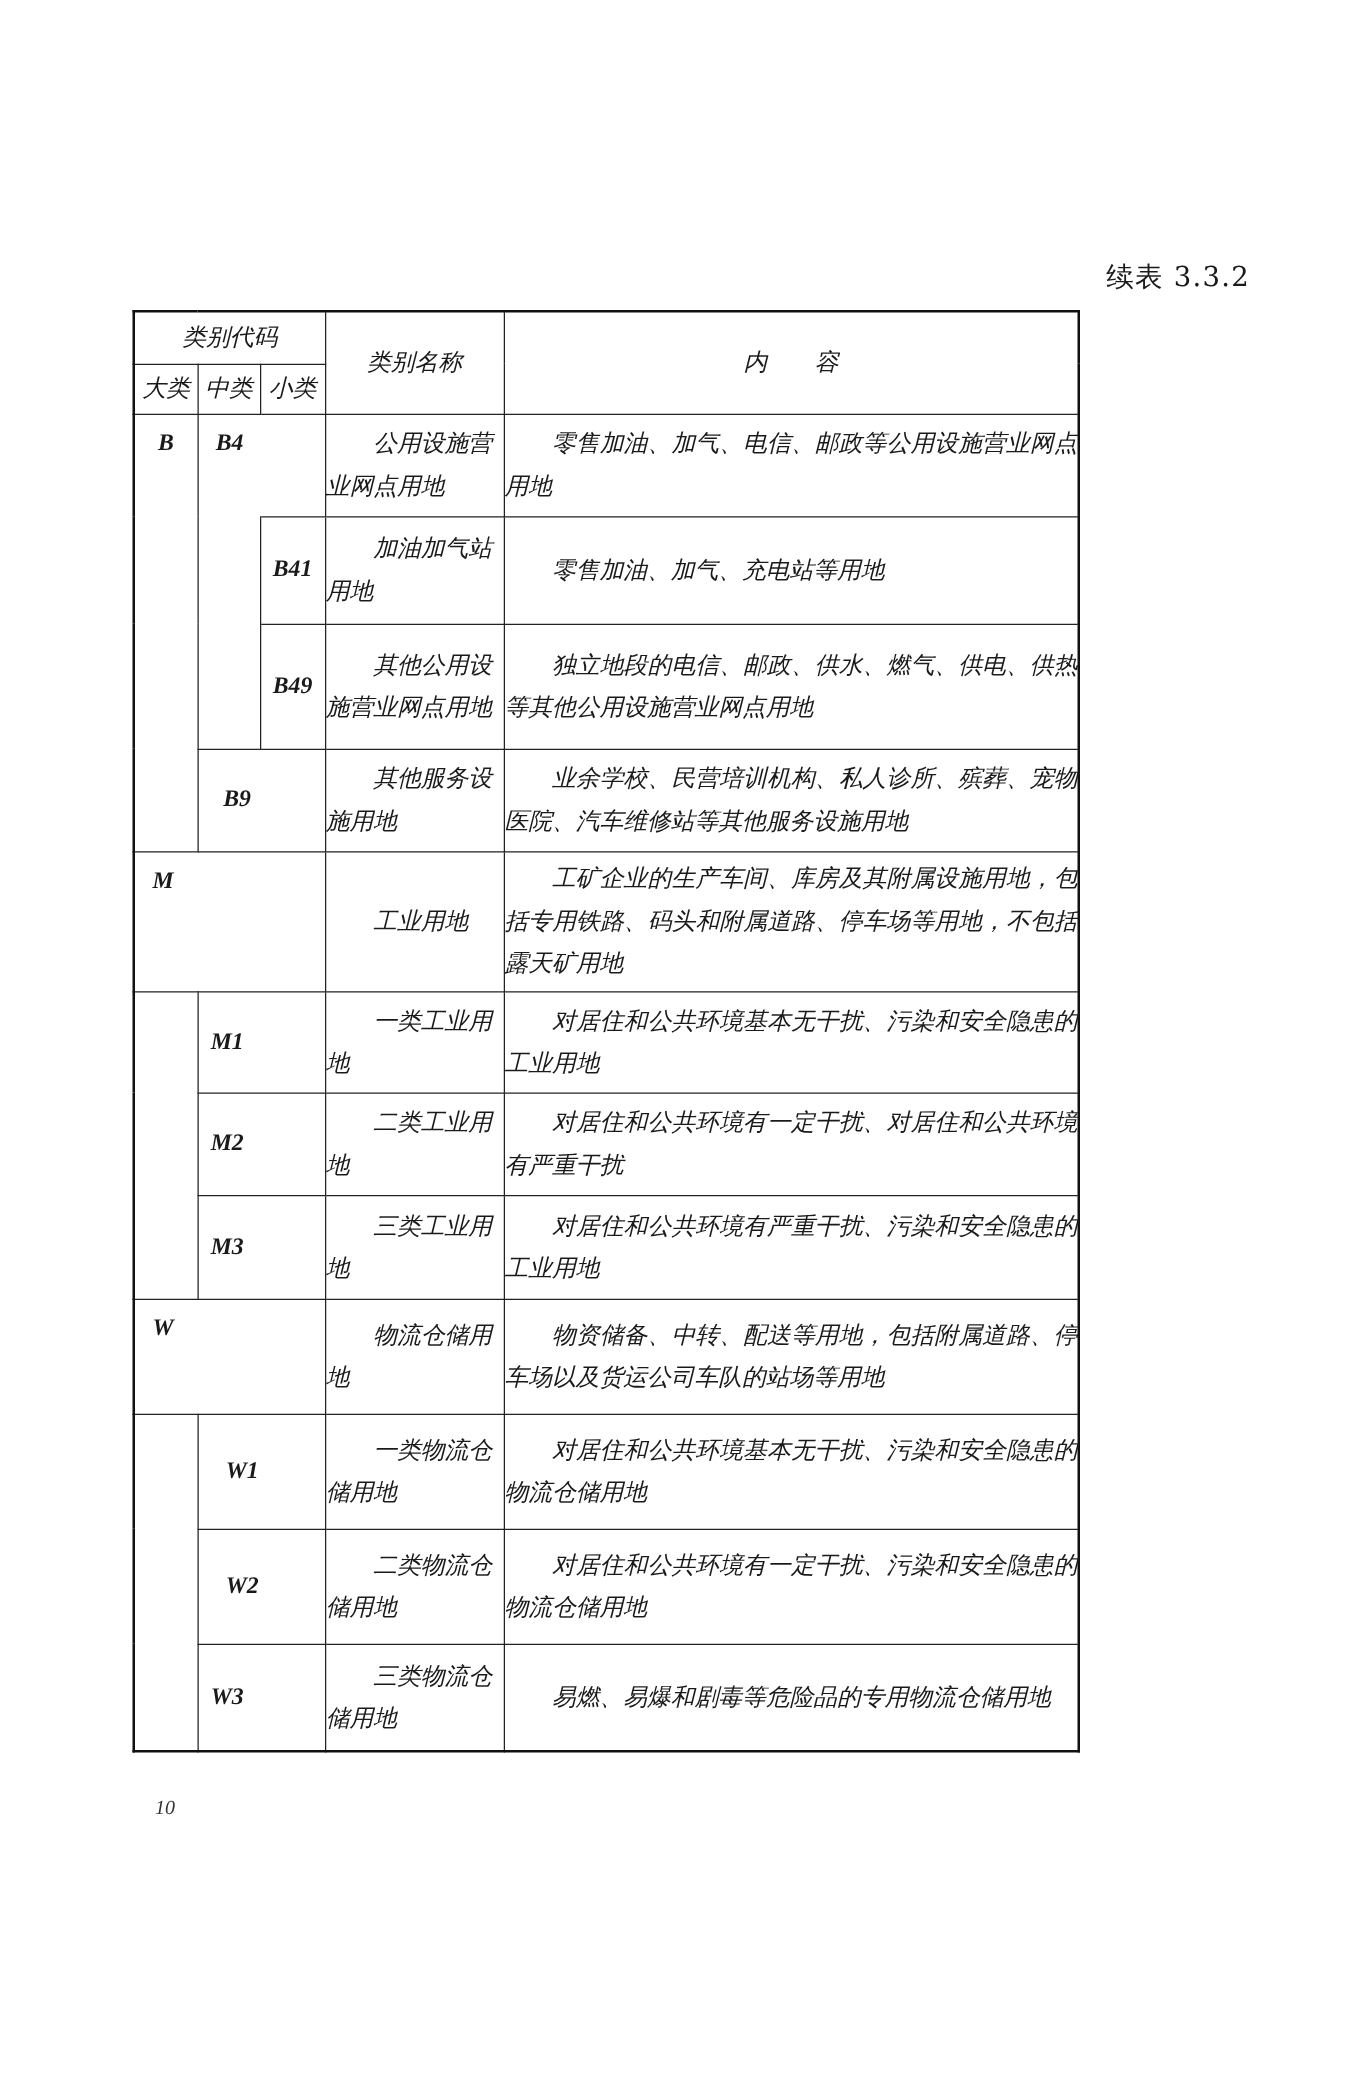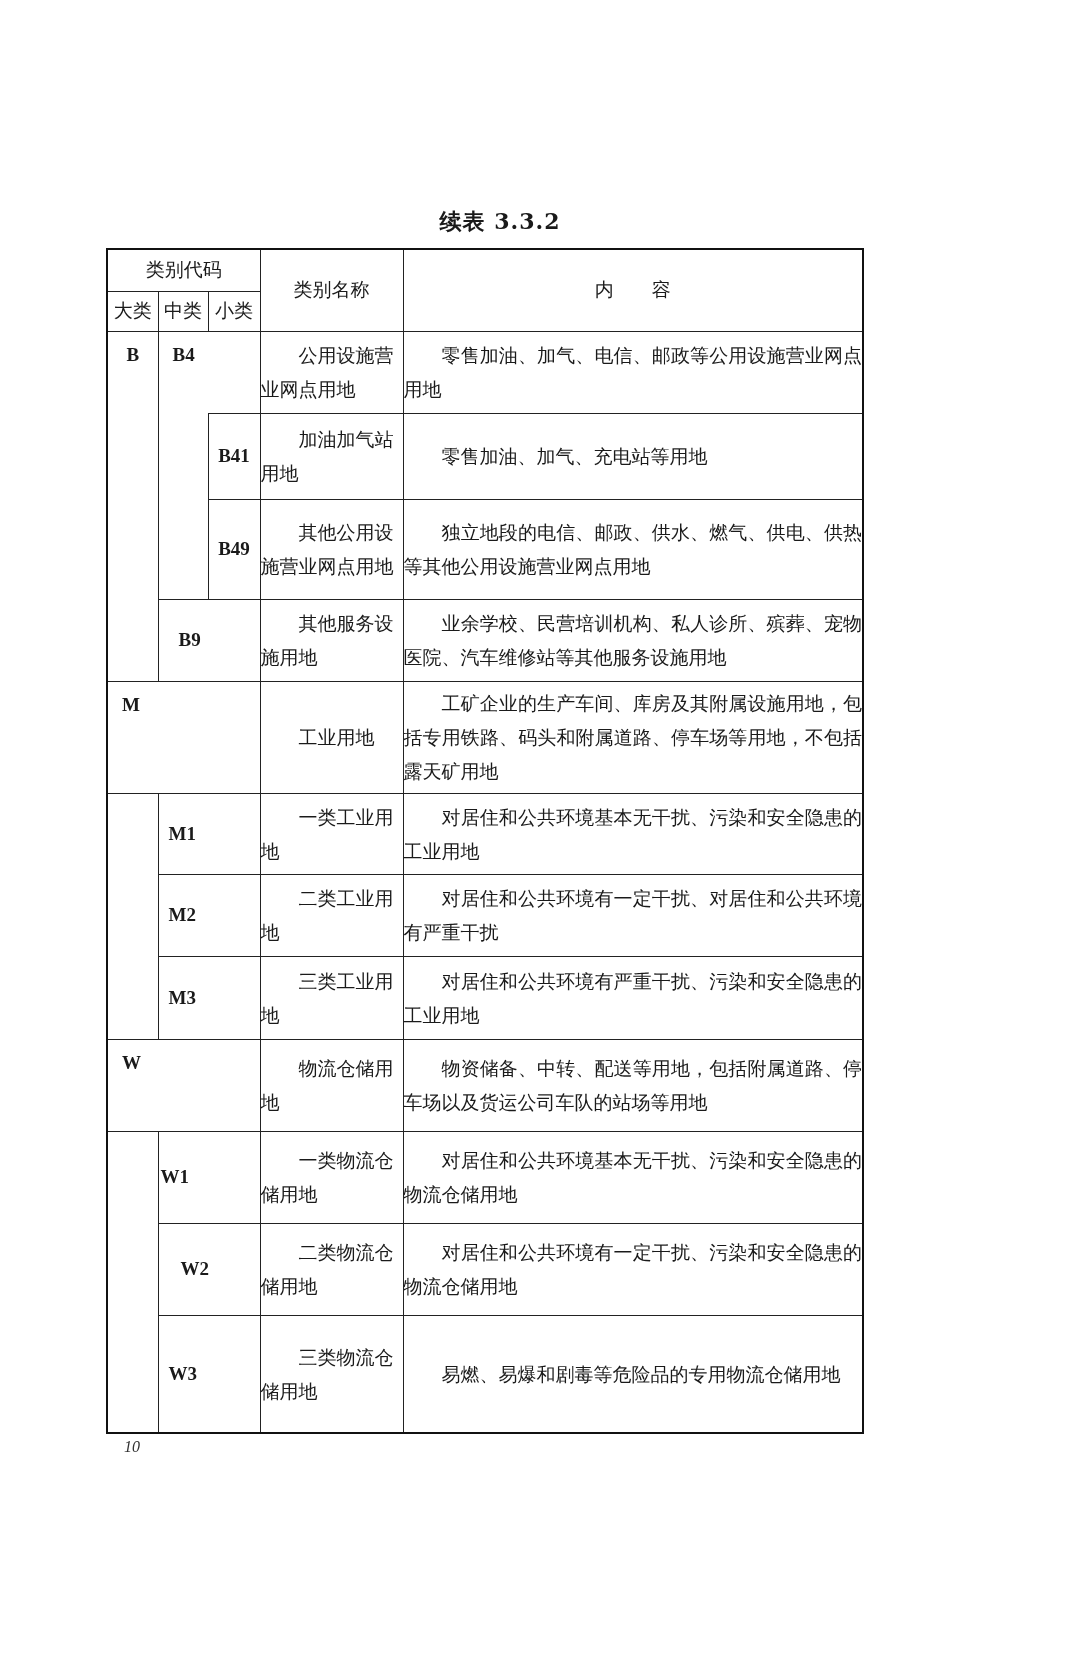--- a/index.html
+++ b/index.html
@@ -1,22 +1,22 @@
 <!DOCTYPE html>
 <html><head>
 <meta charset="utf-8">
 <style>
   html, body { margin:0; padding:0; background:#ffffff; }
   body { width:1080px; height:1669px; position:relative; overflow:hidden;
          font-family:"DejaVu Serif", "Liberation Serif", serif; color:#1a1a1a; }
-  .title { position:absolute; top:207px; left:0; width:1000px; text-align:center;
-           font-size:22px; font-weight:bold; letter-spacing:1px; }
+  .title { position:absolute; top:207px; left:0; width:1000px; text-align:right;
+           font-size:22px; font-weight:normal; letter-spacing:1px; }
   table.spec { position:absolute; left:106px; top:248px; width:756px;
                border-collapse:collapse; table-layout:fixed; font-size:19px; }
-  table.spec td { border:1.2px solid #222; padding:0; vertical-align:middle; }
+  table.spec td { border:1.2px solid #222; padding:0; vertical-align:middle;font-style:italic; }
   table.spec { border:2px solid #111; }
   .hdr { text-align:center; }
   .code { font-family:"Liberation Serif", serif; font-weight:bold; font-size:19px; }
   .code.top { vertical-align:top; padding-top:12px; }
   .cname { padding:6px 10px 6px 10px; line-height:34px; text-indent:2em; }
   .content { padding:6px 10px; line-height:34px; text-indent:2em; text-align:justify; }
   .pagenum { position:absolute; left:124px; top:1438px; font-size:16px; font-style:italic;
              font-family:"Liberation Serif", serif; color:#333; }
 </style>
 </head>
@@ -89,30 +89,30 @@
     <td class="content">对居住和公共环境有严重干扰、污染和安全隐患的工业用地</td>
   </tr>
 
   <tr style="height:92px">
     <td colspan="3" class="code top" style="padding-left:14px">W</td>
     <td class="cname">物流仓储用地</td>
     <td class="content">物资储备、中转、配送等用地，包括附属道路、停车场以及货运公司车队的站场等用地</td>
   </tr>
   <tr style="height:92px">
     <td rowspan="3" style="border-top:none"></td>
-    <td colspan="2" class="code" style="padding-left:2px">W1</td>
+    <td colspan="2" class="code" style="padding-left:22px">W1</td>
     <td class="cname">一类物流仓储用地</td>
     <td class="content">对居住和公共环境基本无干扰、污染和安全隐患的物流仓储用地</td>
   </tr>
   <tr style="height:92px">
     <td colspan="2" class="code" style="padding-left:22px">W2</td>
     <td class="cname">二类物流仓储用地</td>
     <td class="content">对居住和公共环境有一定干扰、污染和安全隐患的物流仓储用地</td>
   </tr>
-  <tr style="height:118px">
+  <tr style="height:86px">
     <td colspan="2" class="code" style="padding-left:10px">W3</td>
     <td class="cname">三类物流仓储用地</td>
     <td class="content">易燃、易爆和剧毒等危险品的专用物流仓储用地</td>
   </tr>
 </tbody>
   </table>
 
 <div class="pagenum">10</div>
 
 </body></html>

